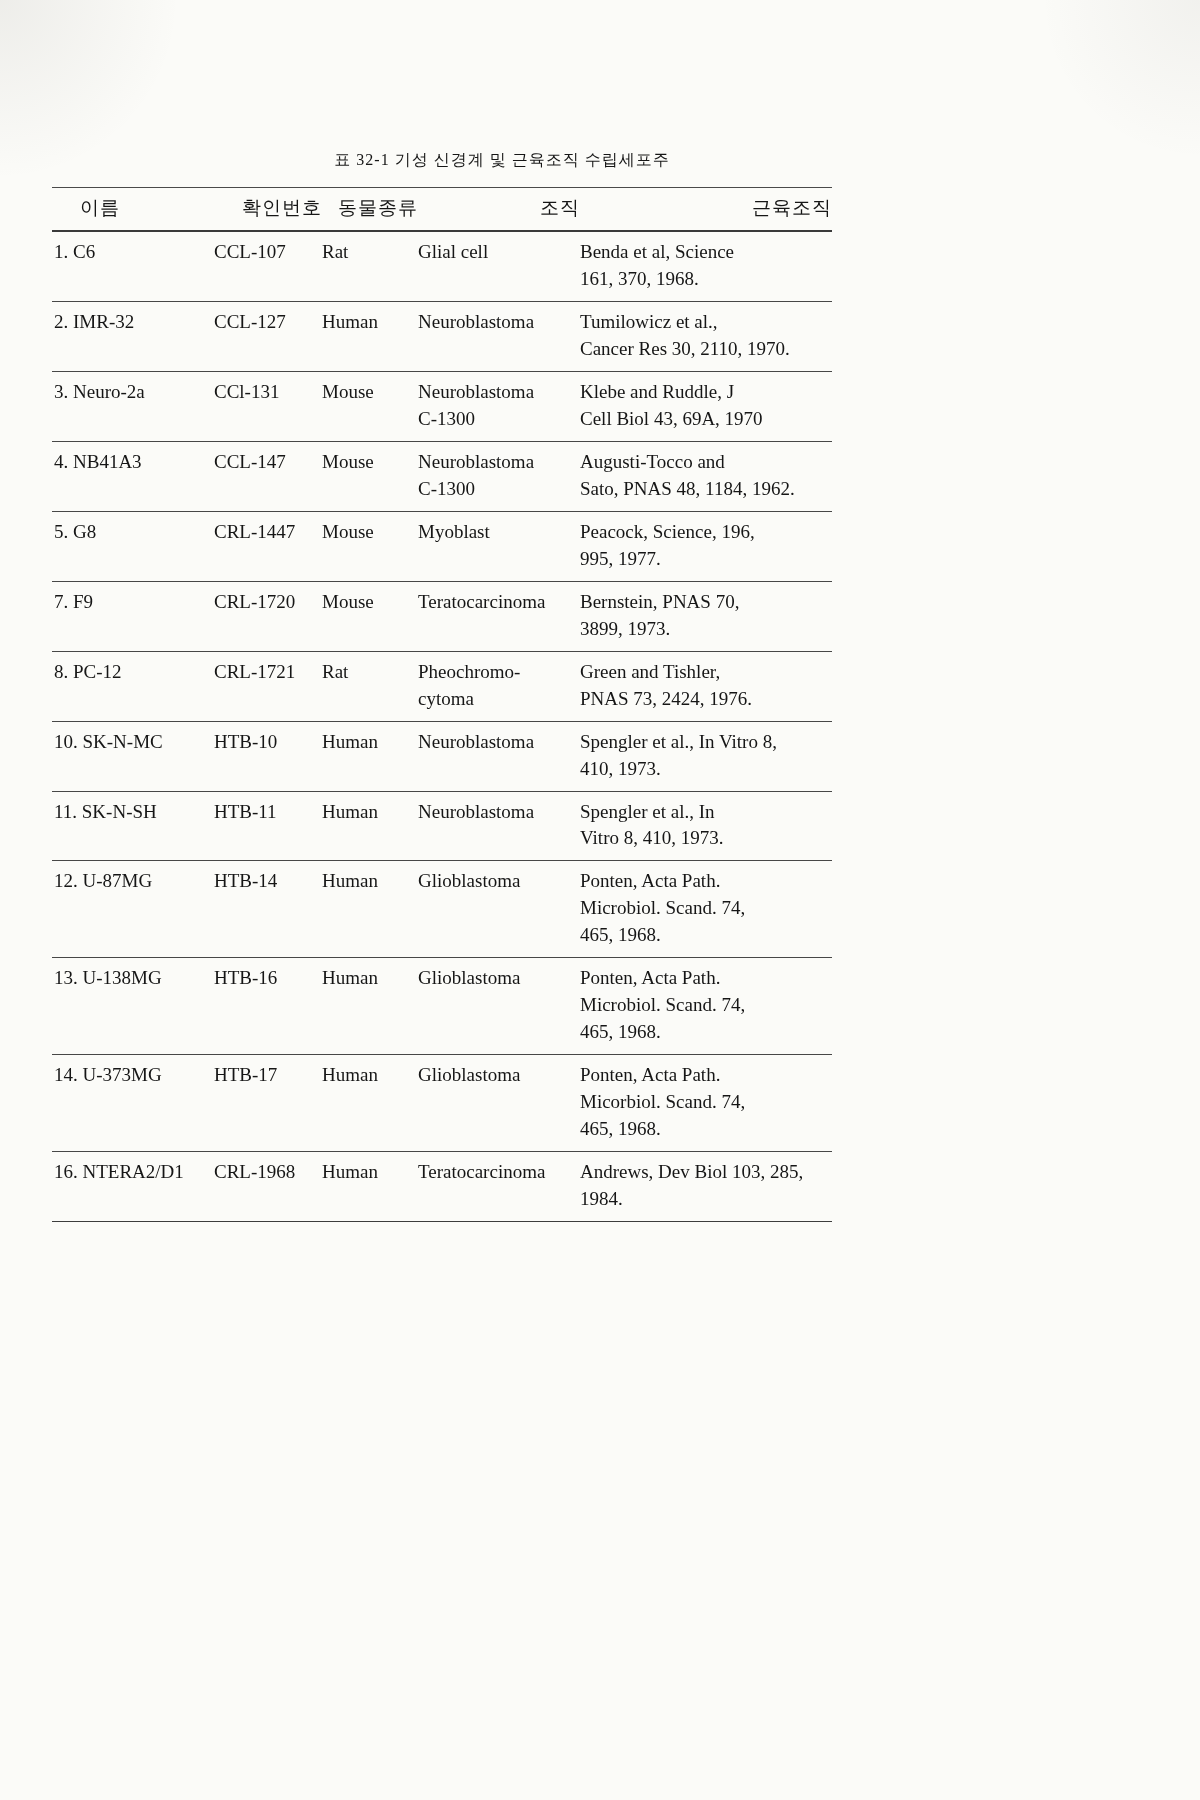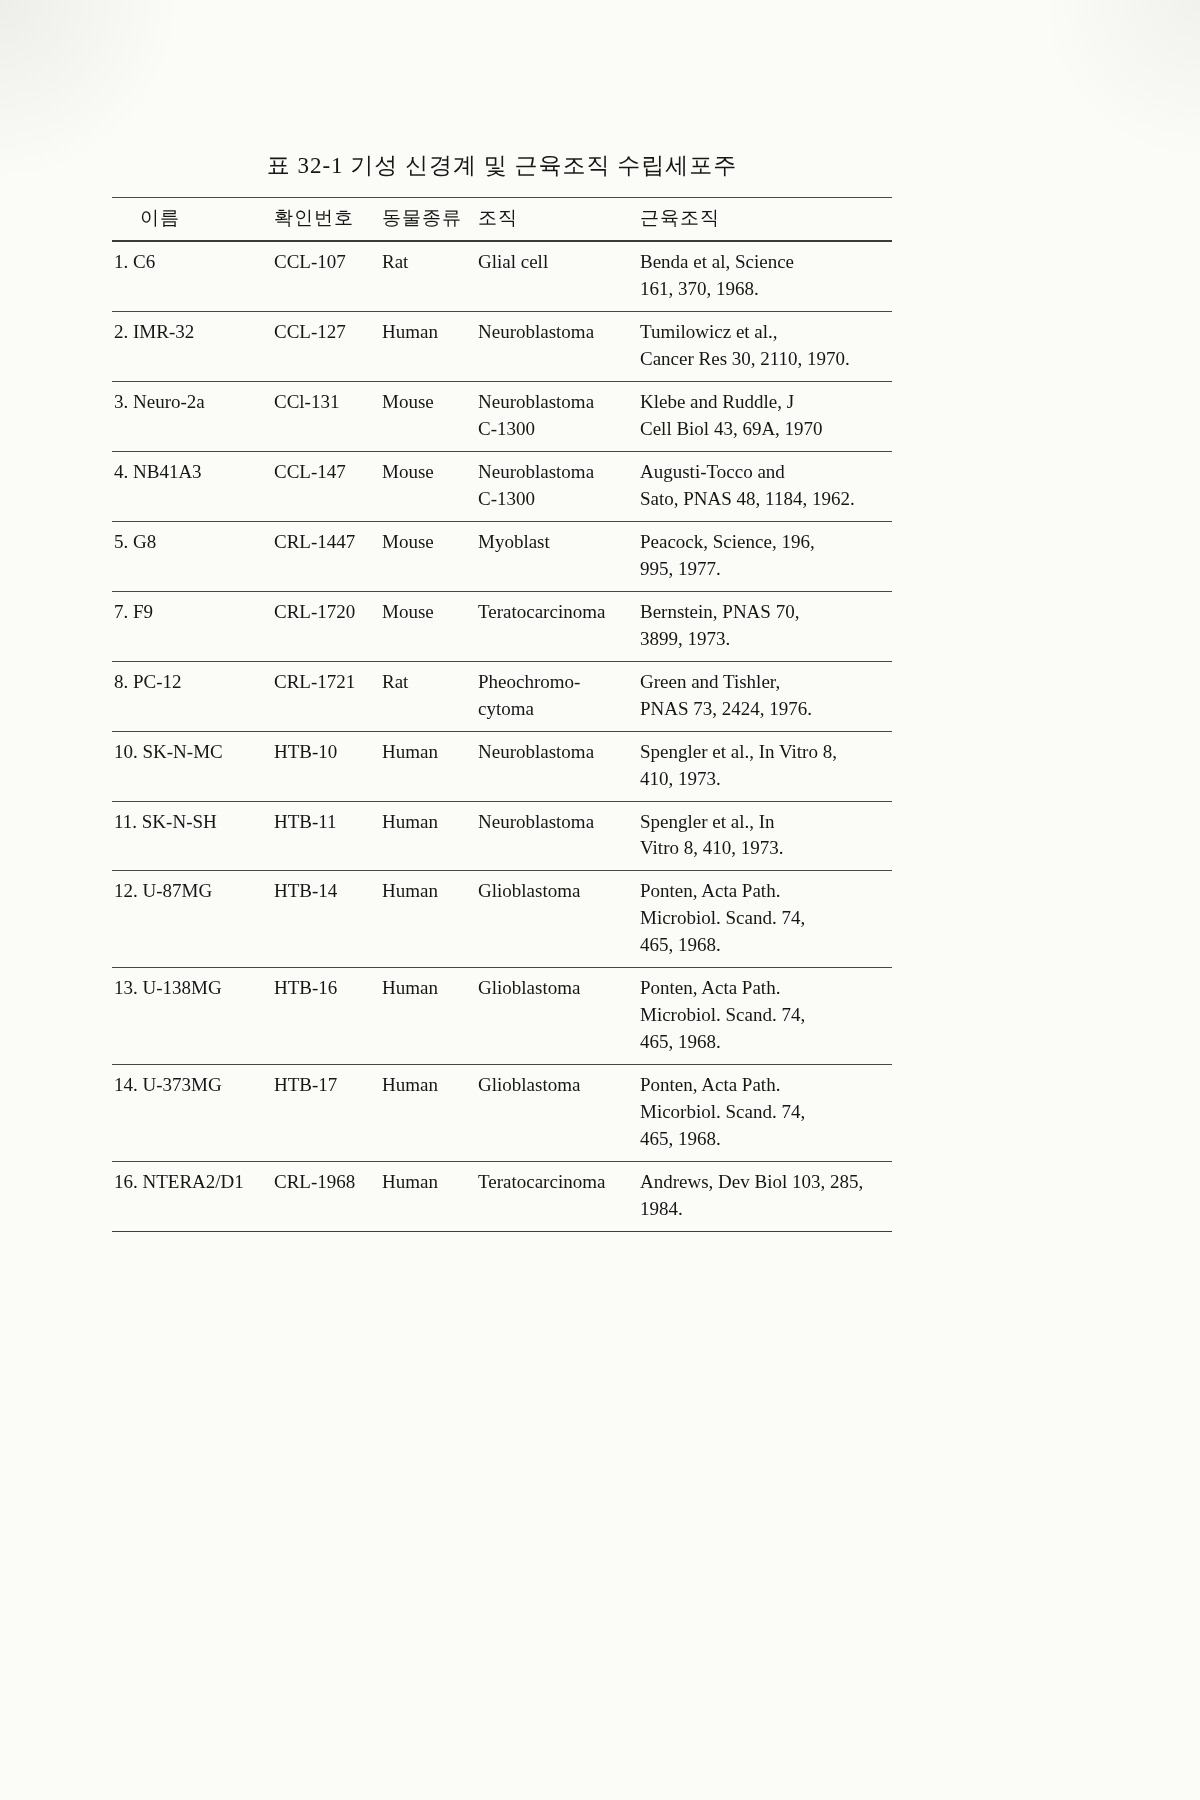--- a/index.html
+++ b/index.html
@@ -15,39 +15,39 @@
     position:absolute;
     inset:0;
     background:
       radial-gradient(circle at 0% 0%, rgba(60,55,45,0.07), rgba(60,55,45,0) 180px),
       radial-gradient(circle at 100% 0%, rgba(60,55,45,0.05), rgba(60,55,45,0) 160px);
   }
   .title {
     width:780px;
     margin:150px 0 16px 112px;
     text-align:center;
-    font-size:23px;
+    font-size:16px;
     letter-spacing:1px;
     white-space:nowrap;
   }
   table.celllines {
-    margin-left:112px;
+    margin-left:52px;
     width:780px;
     border-collapse:collapse;
     table-layout:fixed;
   }
   col.c-name    { width:162px; }
   col.c-id      { width:108px; }
   col.c-species { width:96px;  }
   col.c-tissue  { width:162px; }
   col.c-ref     { width:252px; }
   thead th {
     font-size:19px;
     font-weight:normal;
-    text-align:left;
+    text-align:right;
     padding:7px 0 9px 0;
     border-top:1px solid #4a4a4a;
     border-bottom:2px solid #3a3a3a;
     letter-spacing:1px;
   }
   thead th:first-child { text-align:left; padding-left:28px; }
   tbody td {
     font-size:19px;
     line-height:1.42;
     vertical-align:top;

